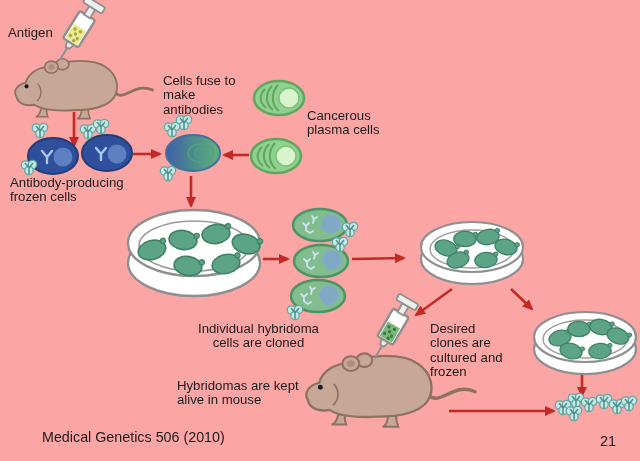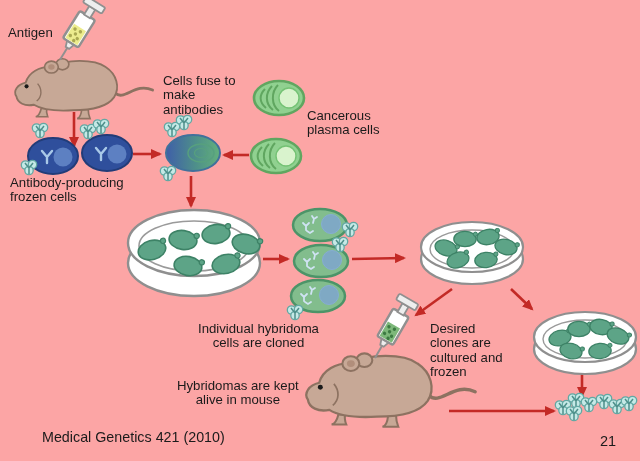--- a/index.html
+++ b/index.html
@@ -206,18 +206,18 @@
   <div class="lbl" style="left:307px;top:109px;">Cancerous
 plasma cells</div>
   <div class="lbl" style="left:10px;top:176px;">Antibody-producing
 frozen cells</div>
   <div class="lbl" style="left:198px;top:322px;text-align:center;">Individual hybridoma
 cells are cloned</div>
   <div class="lbl" style="left:430px;top:322px;">Desired
 clones are
 cultured and
 frozen</div>
-  <div class="lbl" style="left:177px;top:379px;text-align:center;">Hybridomas are kept
+  <div class="lbl" style="left:177px;top:379px;">Hybridomas are kept
 alive in mouse</div>
-  <div class="lbl credit" style="left:42px;top:430px;">Medical Genetics 421 (2010)</div>
+  <div class="lbl credit" style="left:42px;top:430px;">Medical Genetics 506 (2010)</div>
   <div class="lbl pagenum" style="left:600px;top:434px;">21</div>
 
 </div>
 
 </body></html>

